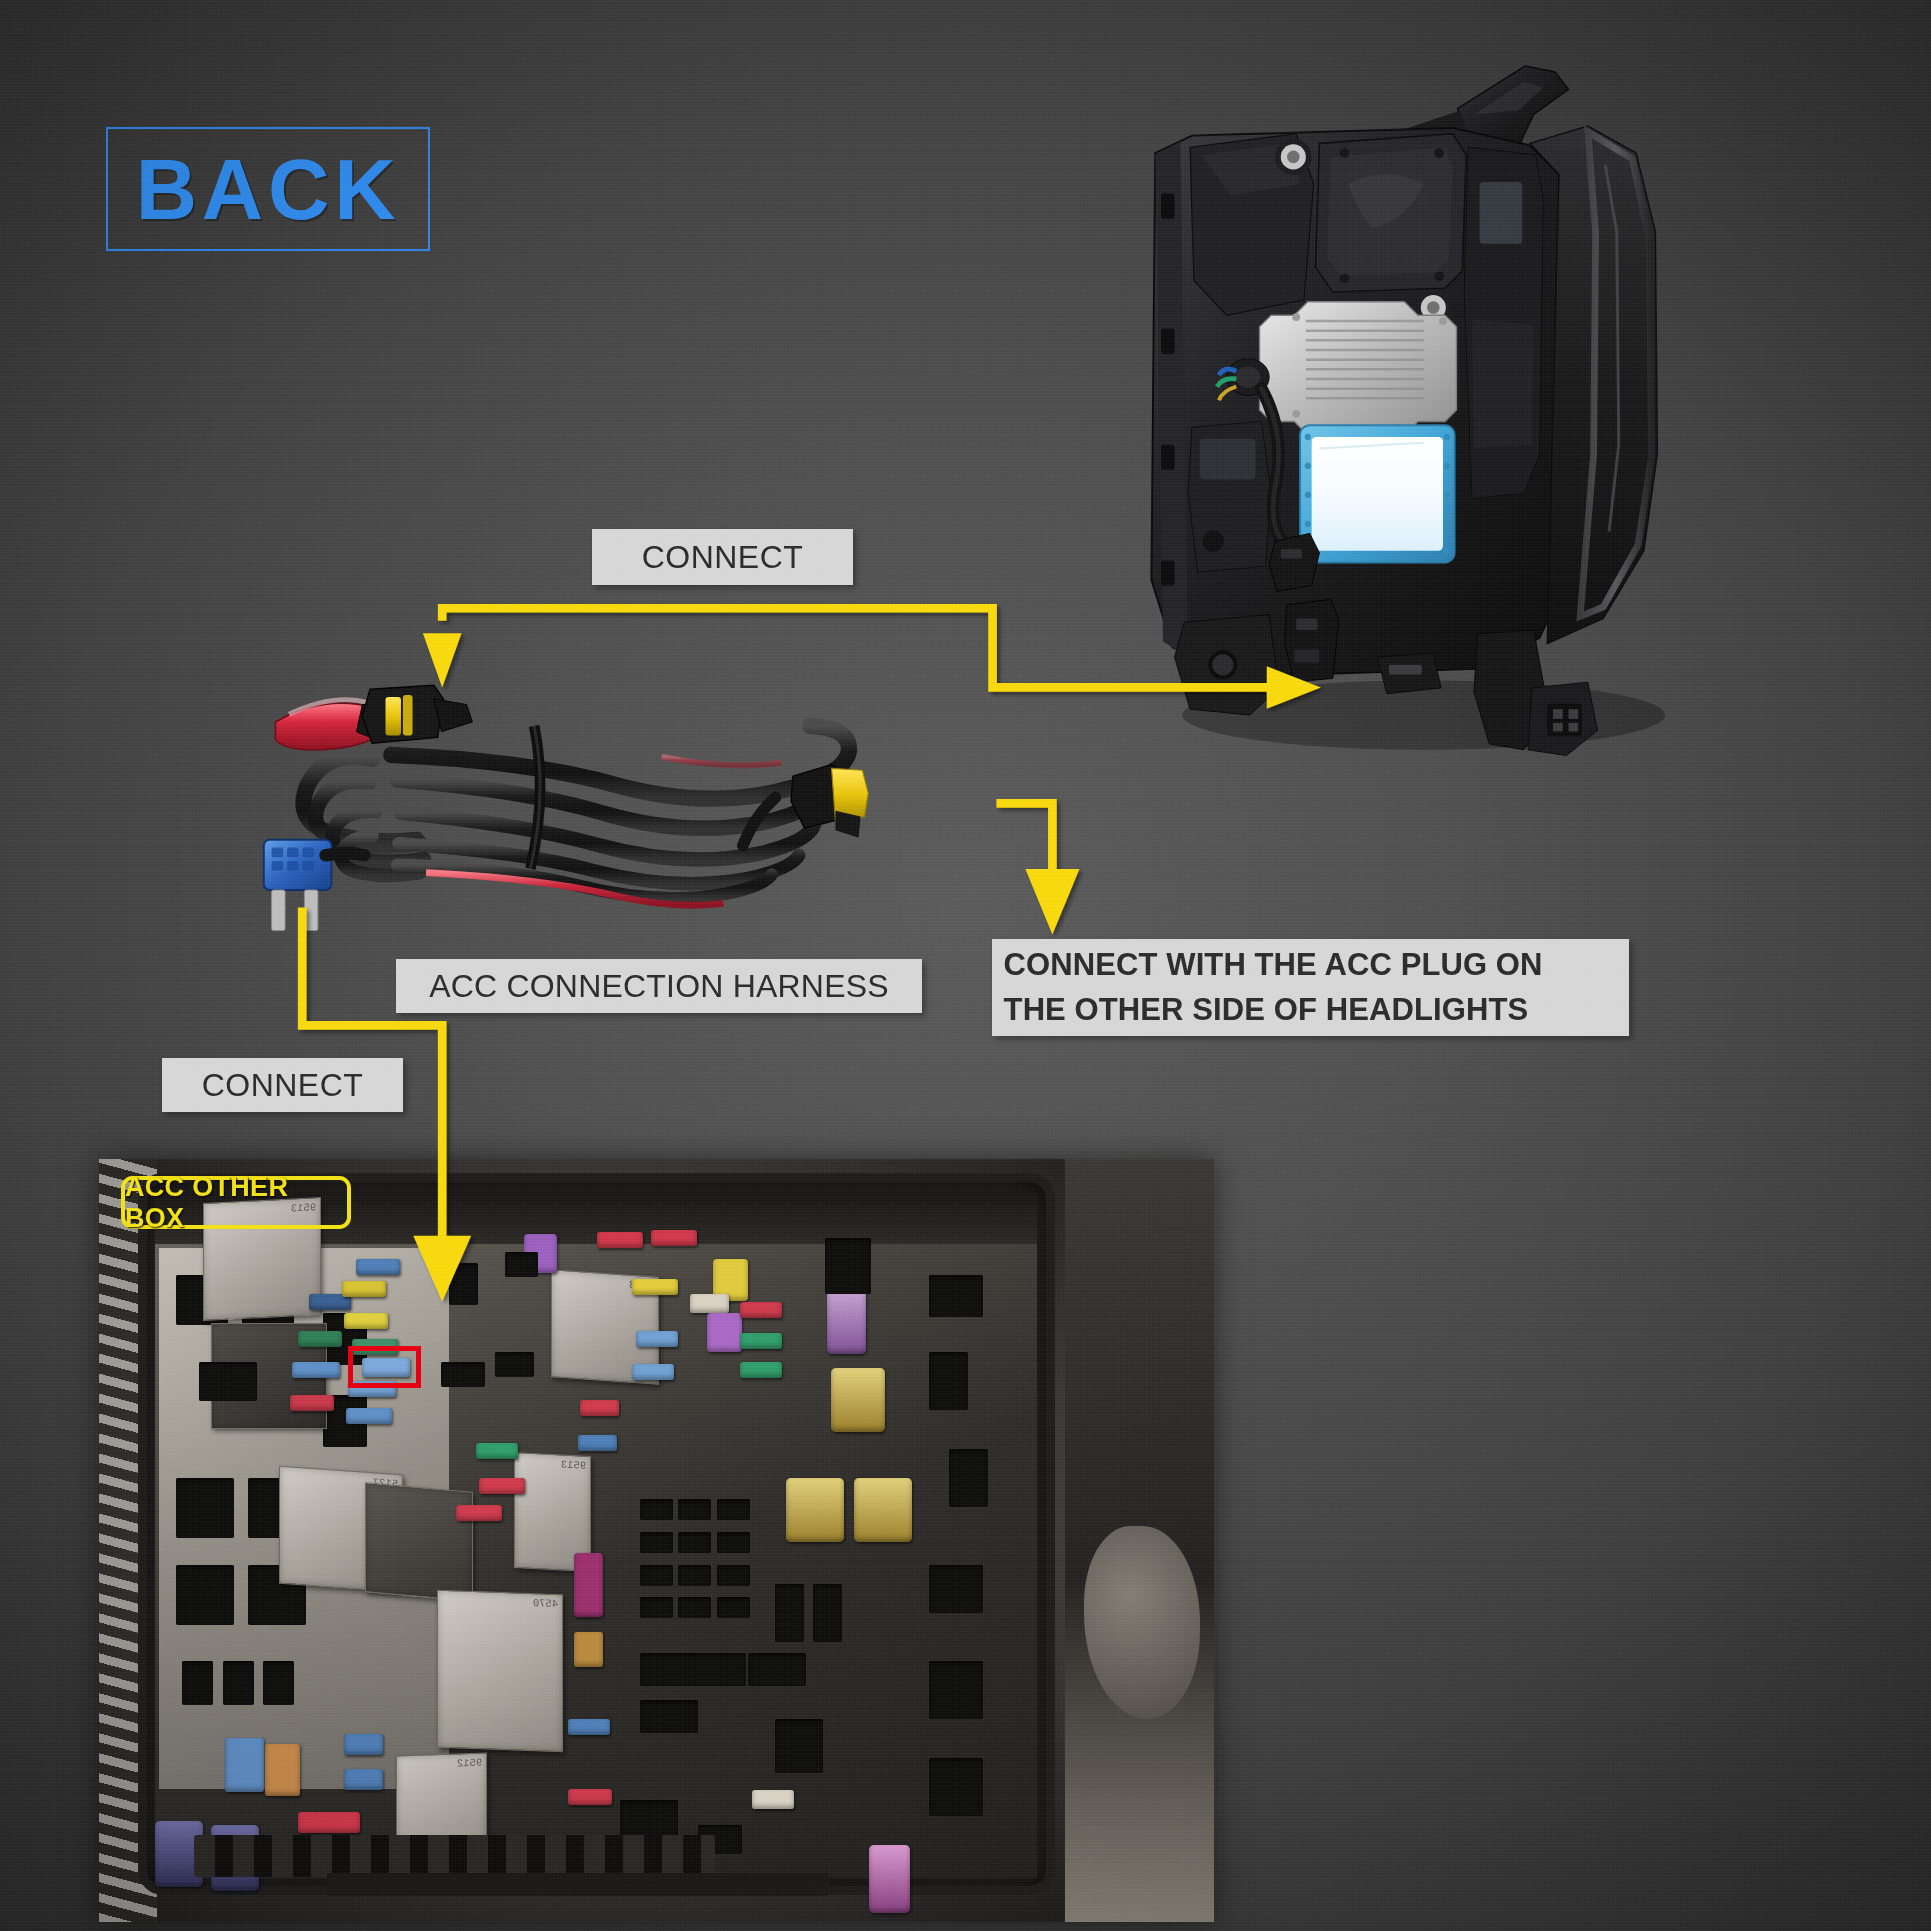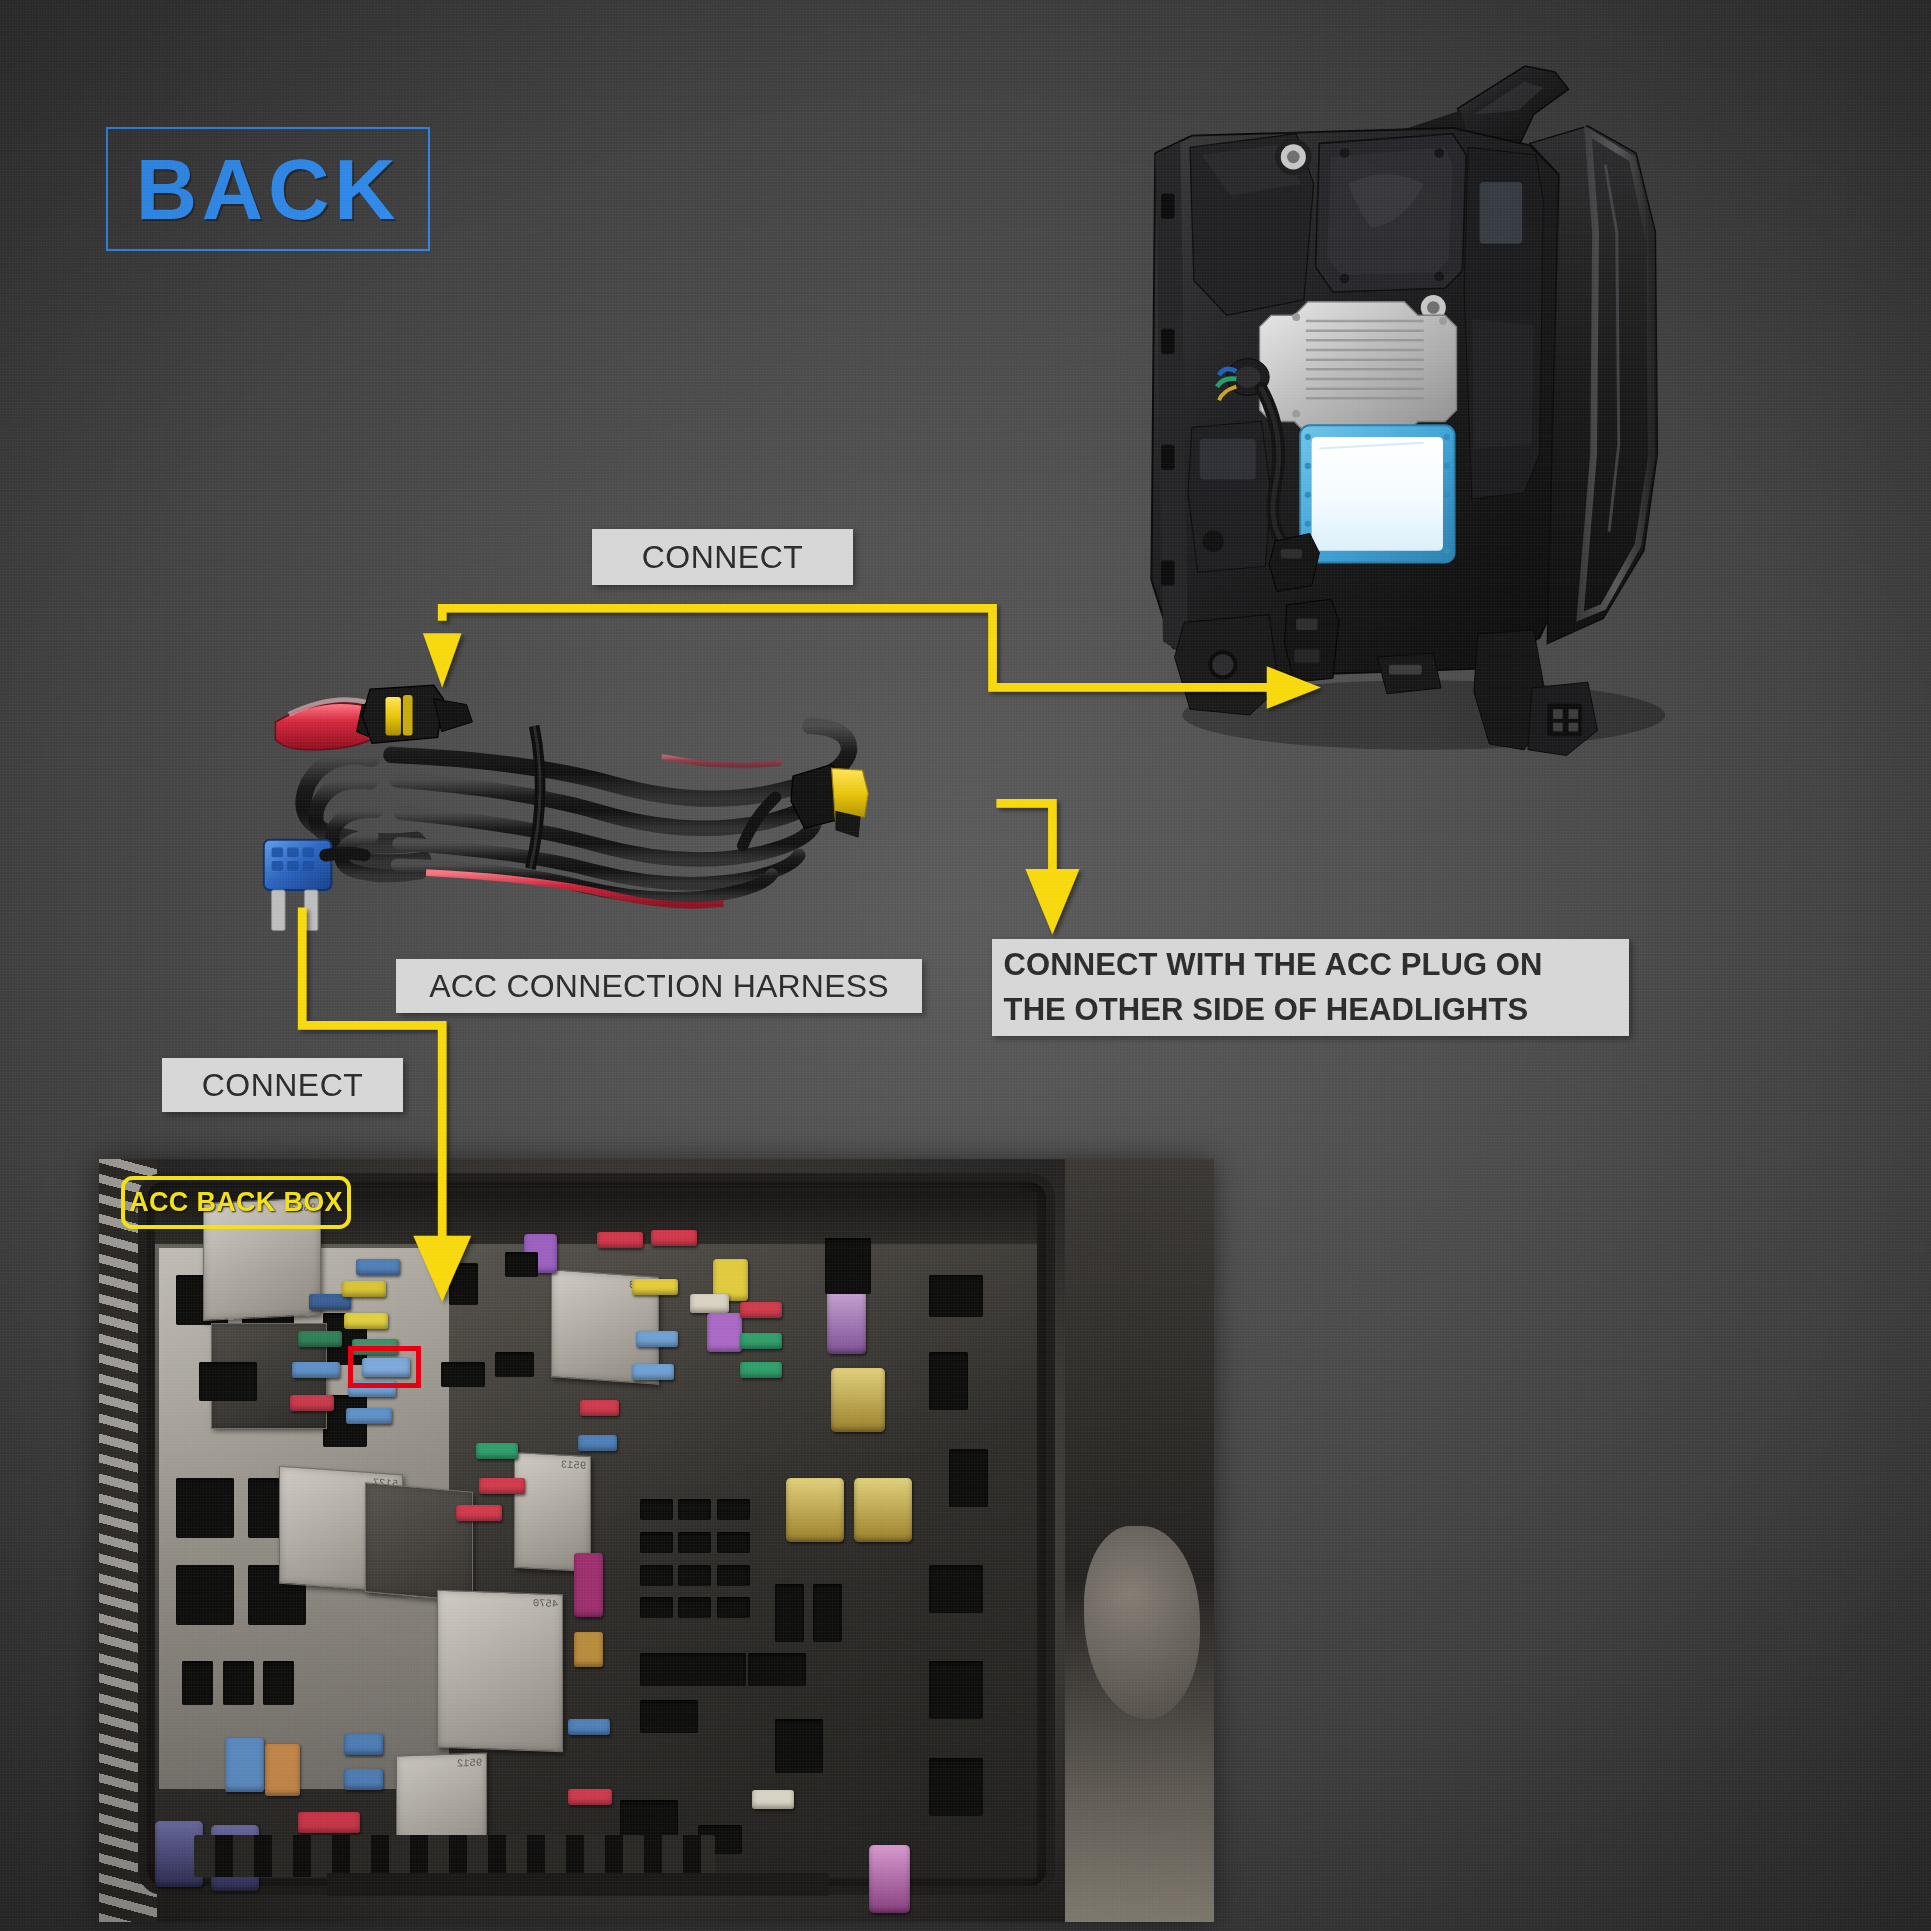--- a/index.html
+++ b/index.html
@@ -468,21 +468,21 @@
     <div class="slot" style="left:830px;top:599px;width:54px;height:58px;"></div>
     <div class="slot" style="left:100px;top:203px;width:58px;height:39px;"></div>
 
     <div class="dark" style="left:95px;top:676px;width:521px;height:42px;
          background:repeating-linear-gradient(90deg,#2a2825 0 21px,#0e0d0c 21px 39px);border-radius:2.9px;"></div>
     <div class="dark" style="left:228px;top:714px;width:502px;height:23px;background:#1a1917;"></div>
 
     <div class="fb-redbox" style="left:249px;top:187px;width:73px;height:42px;"></div>
 
     <div class="fb-label">
-      <span>ACC BACK BOX</span>
+      <span>ACC OTHER BOX</span>
     </div>
   </div>
 
   <svg id="wires" viewBox="0 0 2000 2000">
     <defs>
       <filter id="wsh" x="-50%" y="-50%" width="200%" height="200%">
         <feDropShadow dx="3" dy="3" stdDeviation="2" flood-color="#000" flood-opacity=".45"></feDropShadow>
       </filter>
     </defs>
 

